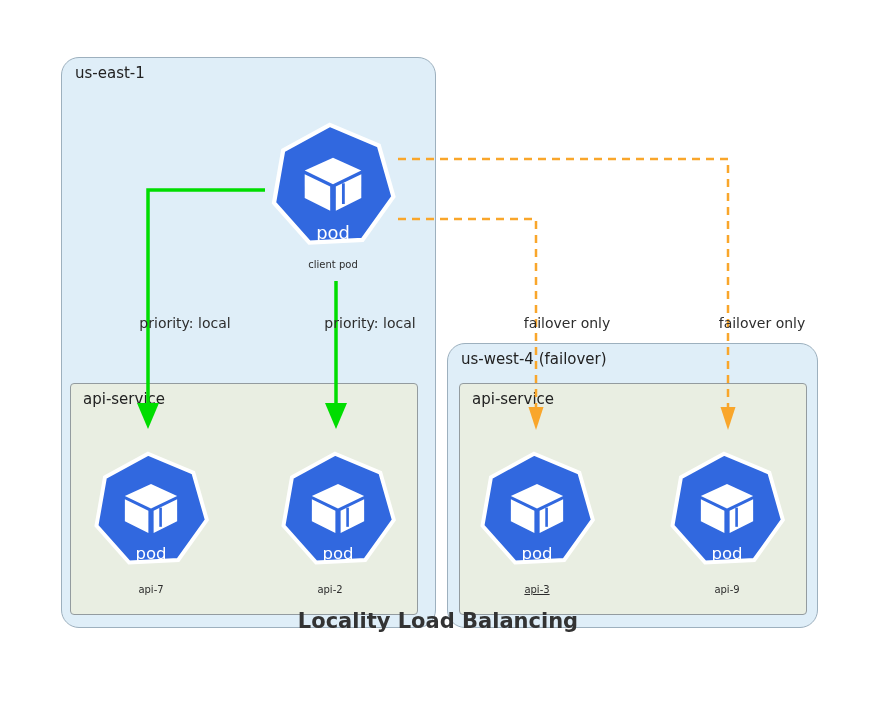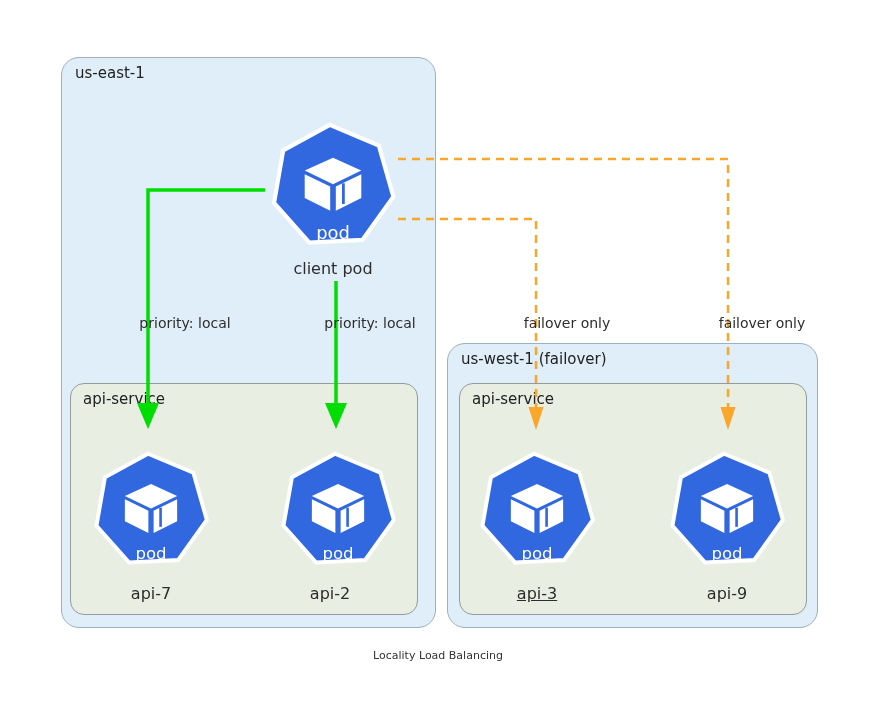--- a/index.html
+++ b/index.html
@@ -18,21 +18,21 @@
   body{font-family:"DejaVu Sans","Liberation Sans",sans-serif;color:var(--text);}
   .canvas{position:relative;width:864px;height:716px;background:#ffffff;overflow:hidden;}
 
   .region{position:absolute;background:var(--region-fill);border:1.5px solid var(--region-border);
           border-radius:18px;z-index:1;}
   .region-east{left:61px;top:57px;width:375px;height:571px;}
   .region-west{left:447px;top:343px;width:371px;height:285px;}
   .region-label{position:absolute;left:13px;top:6px;font-size:15px;color:#222;white-space:nowrap;}
 
   .service{position:absolute;background:var(--service-fill);border:1.5px solid var(--service-border);
-           border-radius:14px;z-index:2;padding-left:12px;}
+           border-radius:4px;z-index:2;padding-left:12px;}
   .service-east{left:70px;top:383px;width:348px;height:232px;}
   .service-west{left:459px;top:383px;width:348px;height:232px;}
   .service-label{position:absolute;left:12px;top:6px;font-size:15px;color:#222;white-space:nowrap;}
 
   .edges{position:absolute;left:0;top:0;width:876px;height:716px;z-index:3;pointer-events:none;}
   .edge-local{stroke:var(--local-arrow);stroke-width:3.5;fill:none;}
   .edge-local-head{fill:var(--local-arrow);stroke:none;}
   .edge-failover{stroke:var(--failover-arrow);stroke-width:2.5;fill:none;stroke-dasharray:8 6;}
   .edge-failover-head{fill:var(--failover-arrow);stroke:none;}
 
@@ -40,48 +40,48 @@
   .pod-client{left:267px;top:122px;width:132px;height:132px;}
   .pod-api1{left:90px;top:451px;width:122px;height:122px;}
   .pod-api2{left:277px;top:451px;width:122px;height:122px;}
   .pod-api3{left:476px;top:451px;width:122px;height:122px;}
   .pod-api4{left:666px;top:451px;width:122px;height:122px;}
   .hept{fill:var(--pod-blue);stroke:var(--pod-outline);stroke-width:4.5;}
   .cube-face{fill:#ffffff;stroke:none;}
   .cube-notch{stroke:var(--pod-blue);stroke-width:3;}
   .pod-word{fill:#ffffff;font-family:"DejaVu Sans","Liberation Sans",sans-serif;font-size:19px;}
 
-  .caption{position:absolute;transform:translateX(-50%);font-size:16px;color:var(--text);
+  .caption{position:absolute;transform:translateX(-50%);font-size:10px;color:var(--text);
            white-space:nowrap;z-index:5;}
   .cap-client{left:333px;top:259px;}
   .cap-api1{left:151px;top:584px;}
   .cap-api2{left:330px;top:584px;}
   .cap-api3{left:537px;top:584px;text-decoration:underline;}
   .cap-api4{left:727px;top:584px;}
 
   .edge-label{position:absolute;transform:translateX(-50%);font-size:14px;color:var(--text);
               white-space:nowrap;z-index:5;}
   .el-local1{left:185px;top:315px;}
   .el-local2{left:370px;top:315px;}
   .el-failover1{left:567px;top:315px;}
   .el-failover2{left:762px;top:315px;}
 
-  .diagram-title{position:absolute;left:438px;top:649px;transform:translateX(-50%);
-                 font-size:11px;color:#333;white-space:nowrap;z-index:5;}
+  .diagram-title{position:absolute;left:438px;top:609px;transform:translateX(-50%);
+                 font-size:21px;color:#333;white-space:nowrap;z-index:5;font-weight:bold;}
 </style>
 </head>
 <body>
 
 <div class="canvas">
 
   <div class="region region-east">
     <span class="region-label">us-east-1</span>
   </div>
   <div class="region region-west">
-    <span class="region-label">us-west-1 (failover)</span>
+    <span class="region-label">us-west-4 (failover)</span>
   </div>
 
   <div class="service service-east">
     <span class="service-label">api-service</span>
   </div>
   <div class="service service-west">
     <span class="service-label">api-service</span>
   </div>
 
   <svg class="edges" viewBox="0 0 876 716" aria-hidden="true">

